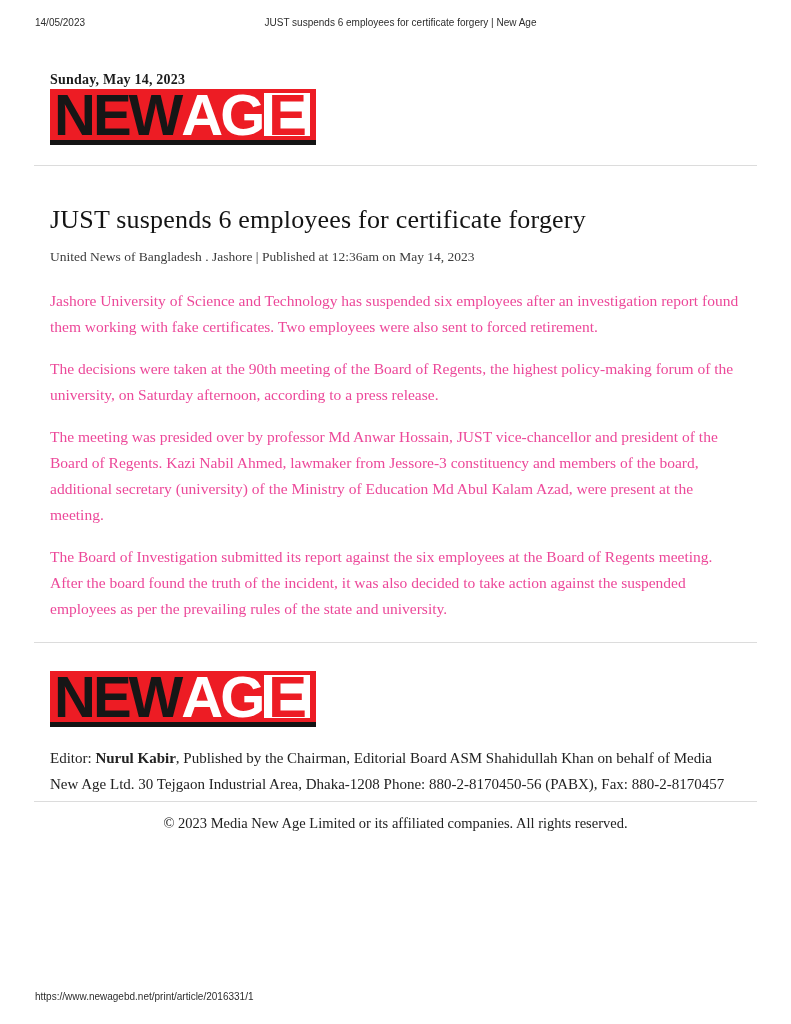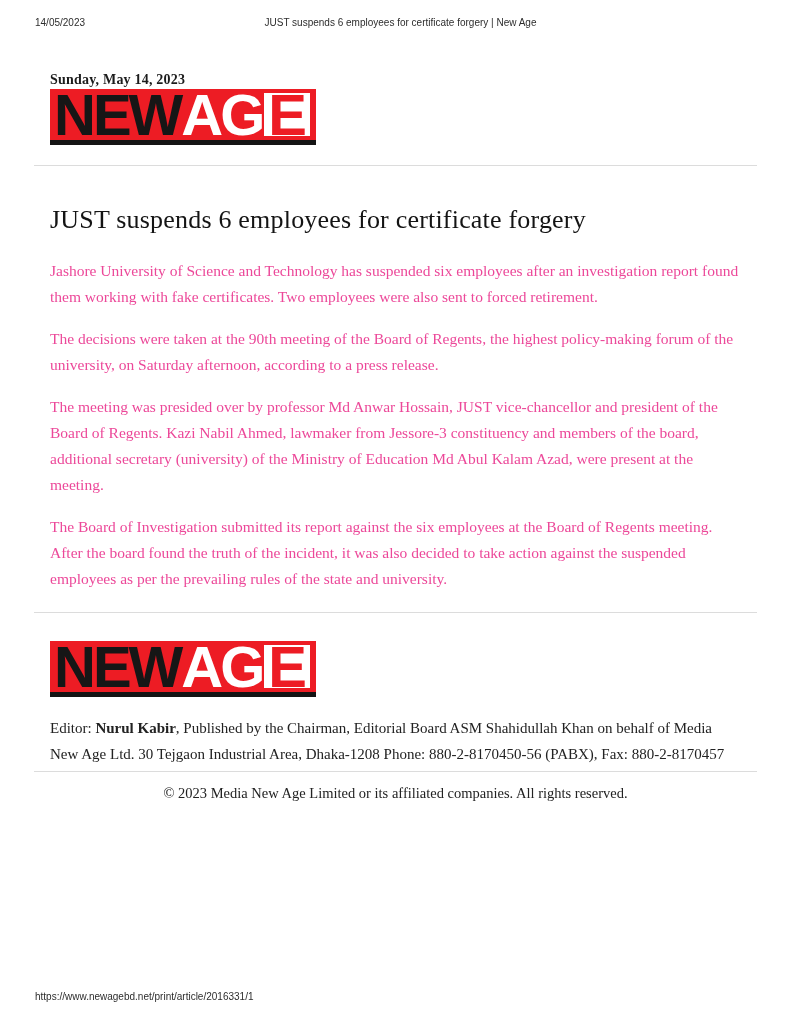--- a/index.html
+++ b/index.html
@@ -105,20 +105,21 @@
       <span class="l-new">NEW</span>
         <span class="l-ag">AG</span>
         <span class="l-ebox">E</span>
     </div>
   </div>
 
   <hr class="rule">
 
   <div class="inset">
     <h1 class="headline">JUST suspends 6 employees for certificate forgery</h1>
+    <div class="byline">United News of Bangladesh . Jashore | Published at 12:36am on May 14, 2023</div>
     <div class="body-copy">
       <p>Jashore University of Science and Technology has suspended six employees after an investigation report found them working with fake certificates. Two employees were also sent to forced retirement.</p>
       <p>The decisions were taken at the 90th meeting of the Board of Regents, the highest policy-making forum of the university, on Saturday afternoon, according to a press release.</p>
       <p>The meeting was presided over by professor Md Anwar Hossain, JUST vice-chancellor and president of the Board of Regents. Kazi Nabil Ahmed, lawmaker from Jessore-3 constituency and members of the board, additional secretary (university) of the Ministry of Education Md Abul Kalam Azad, were present at the meeting.</p>
       <p>The Board of Investigation submitted its report against the six employees at the Board of Regents meeting. After the board found the truth of the incident, it was also decided to take action against the suspended employees as per the prevailing rules of the state and university.</p>
     </div>
   </div>
 
   <hr class="rule pre-footer">
 

